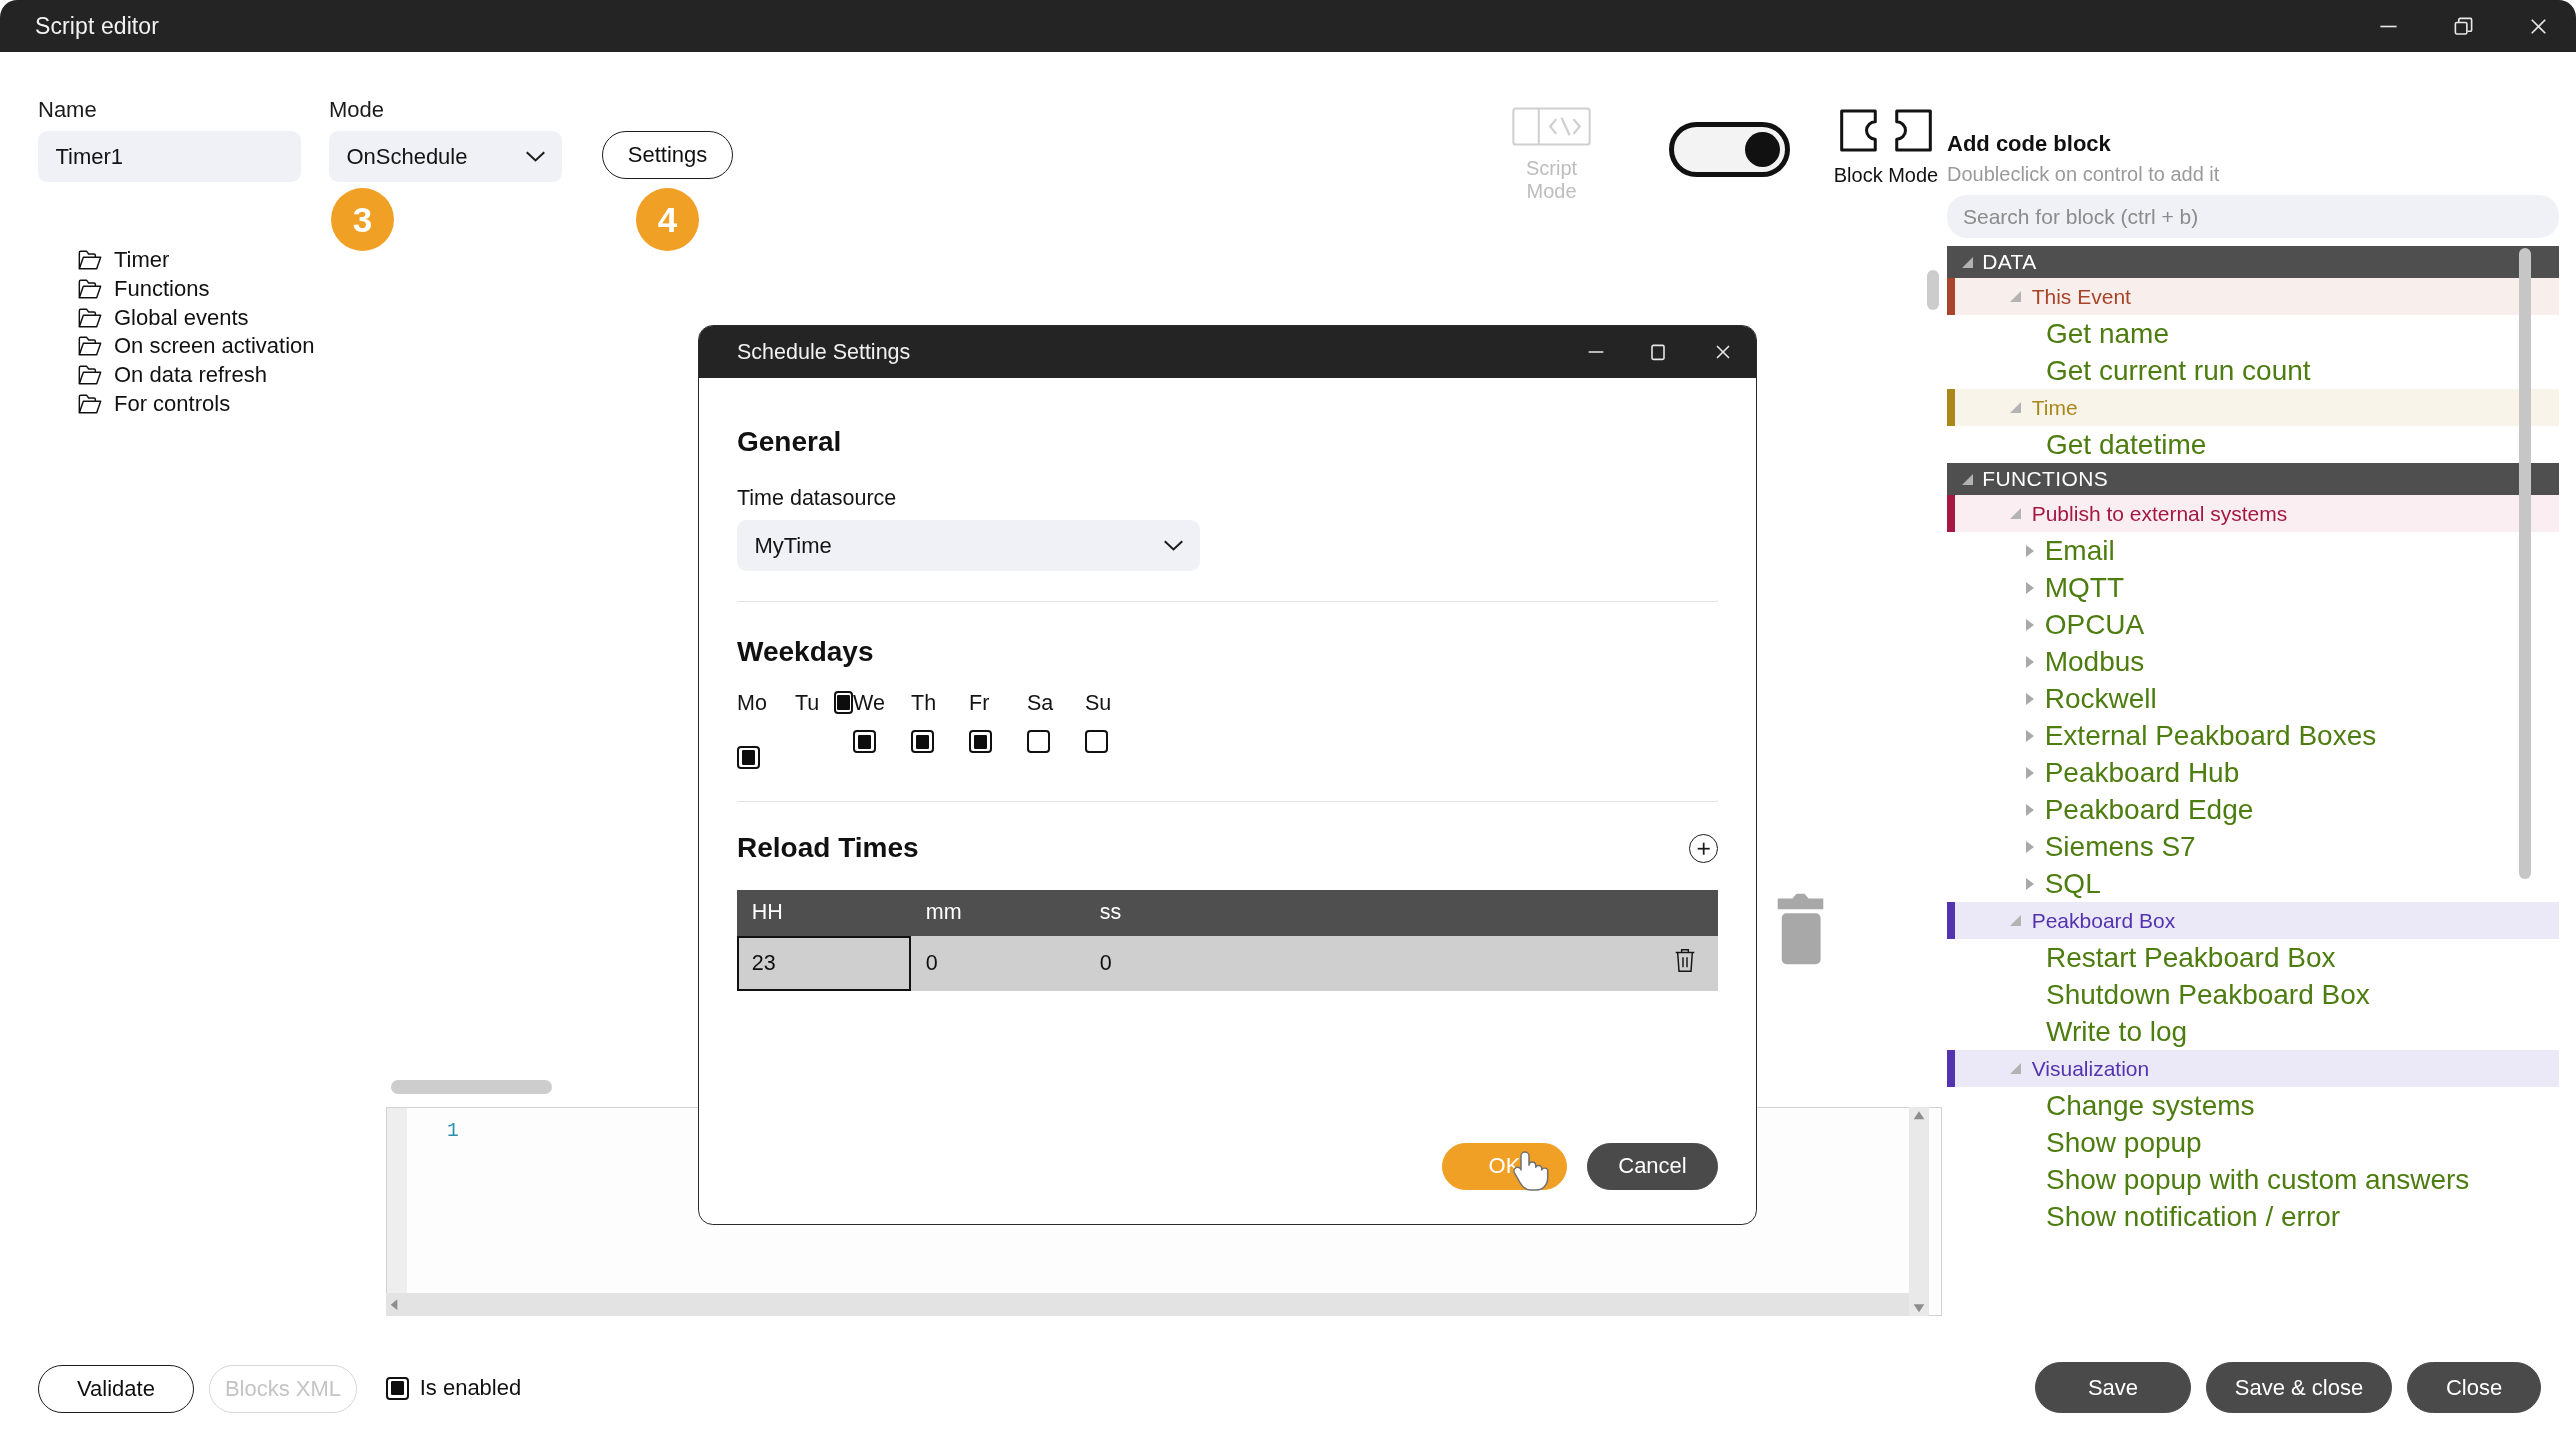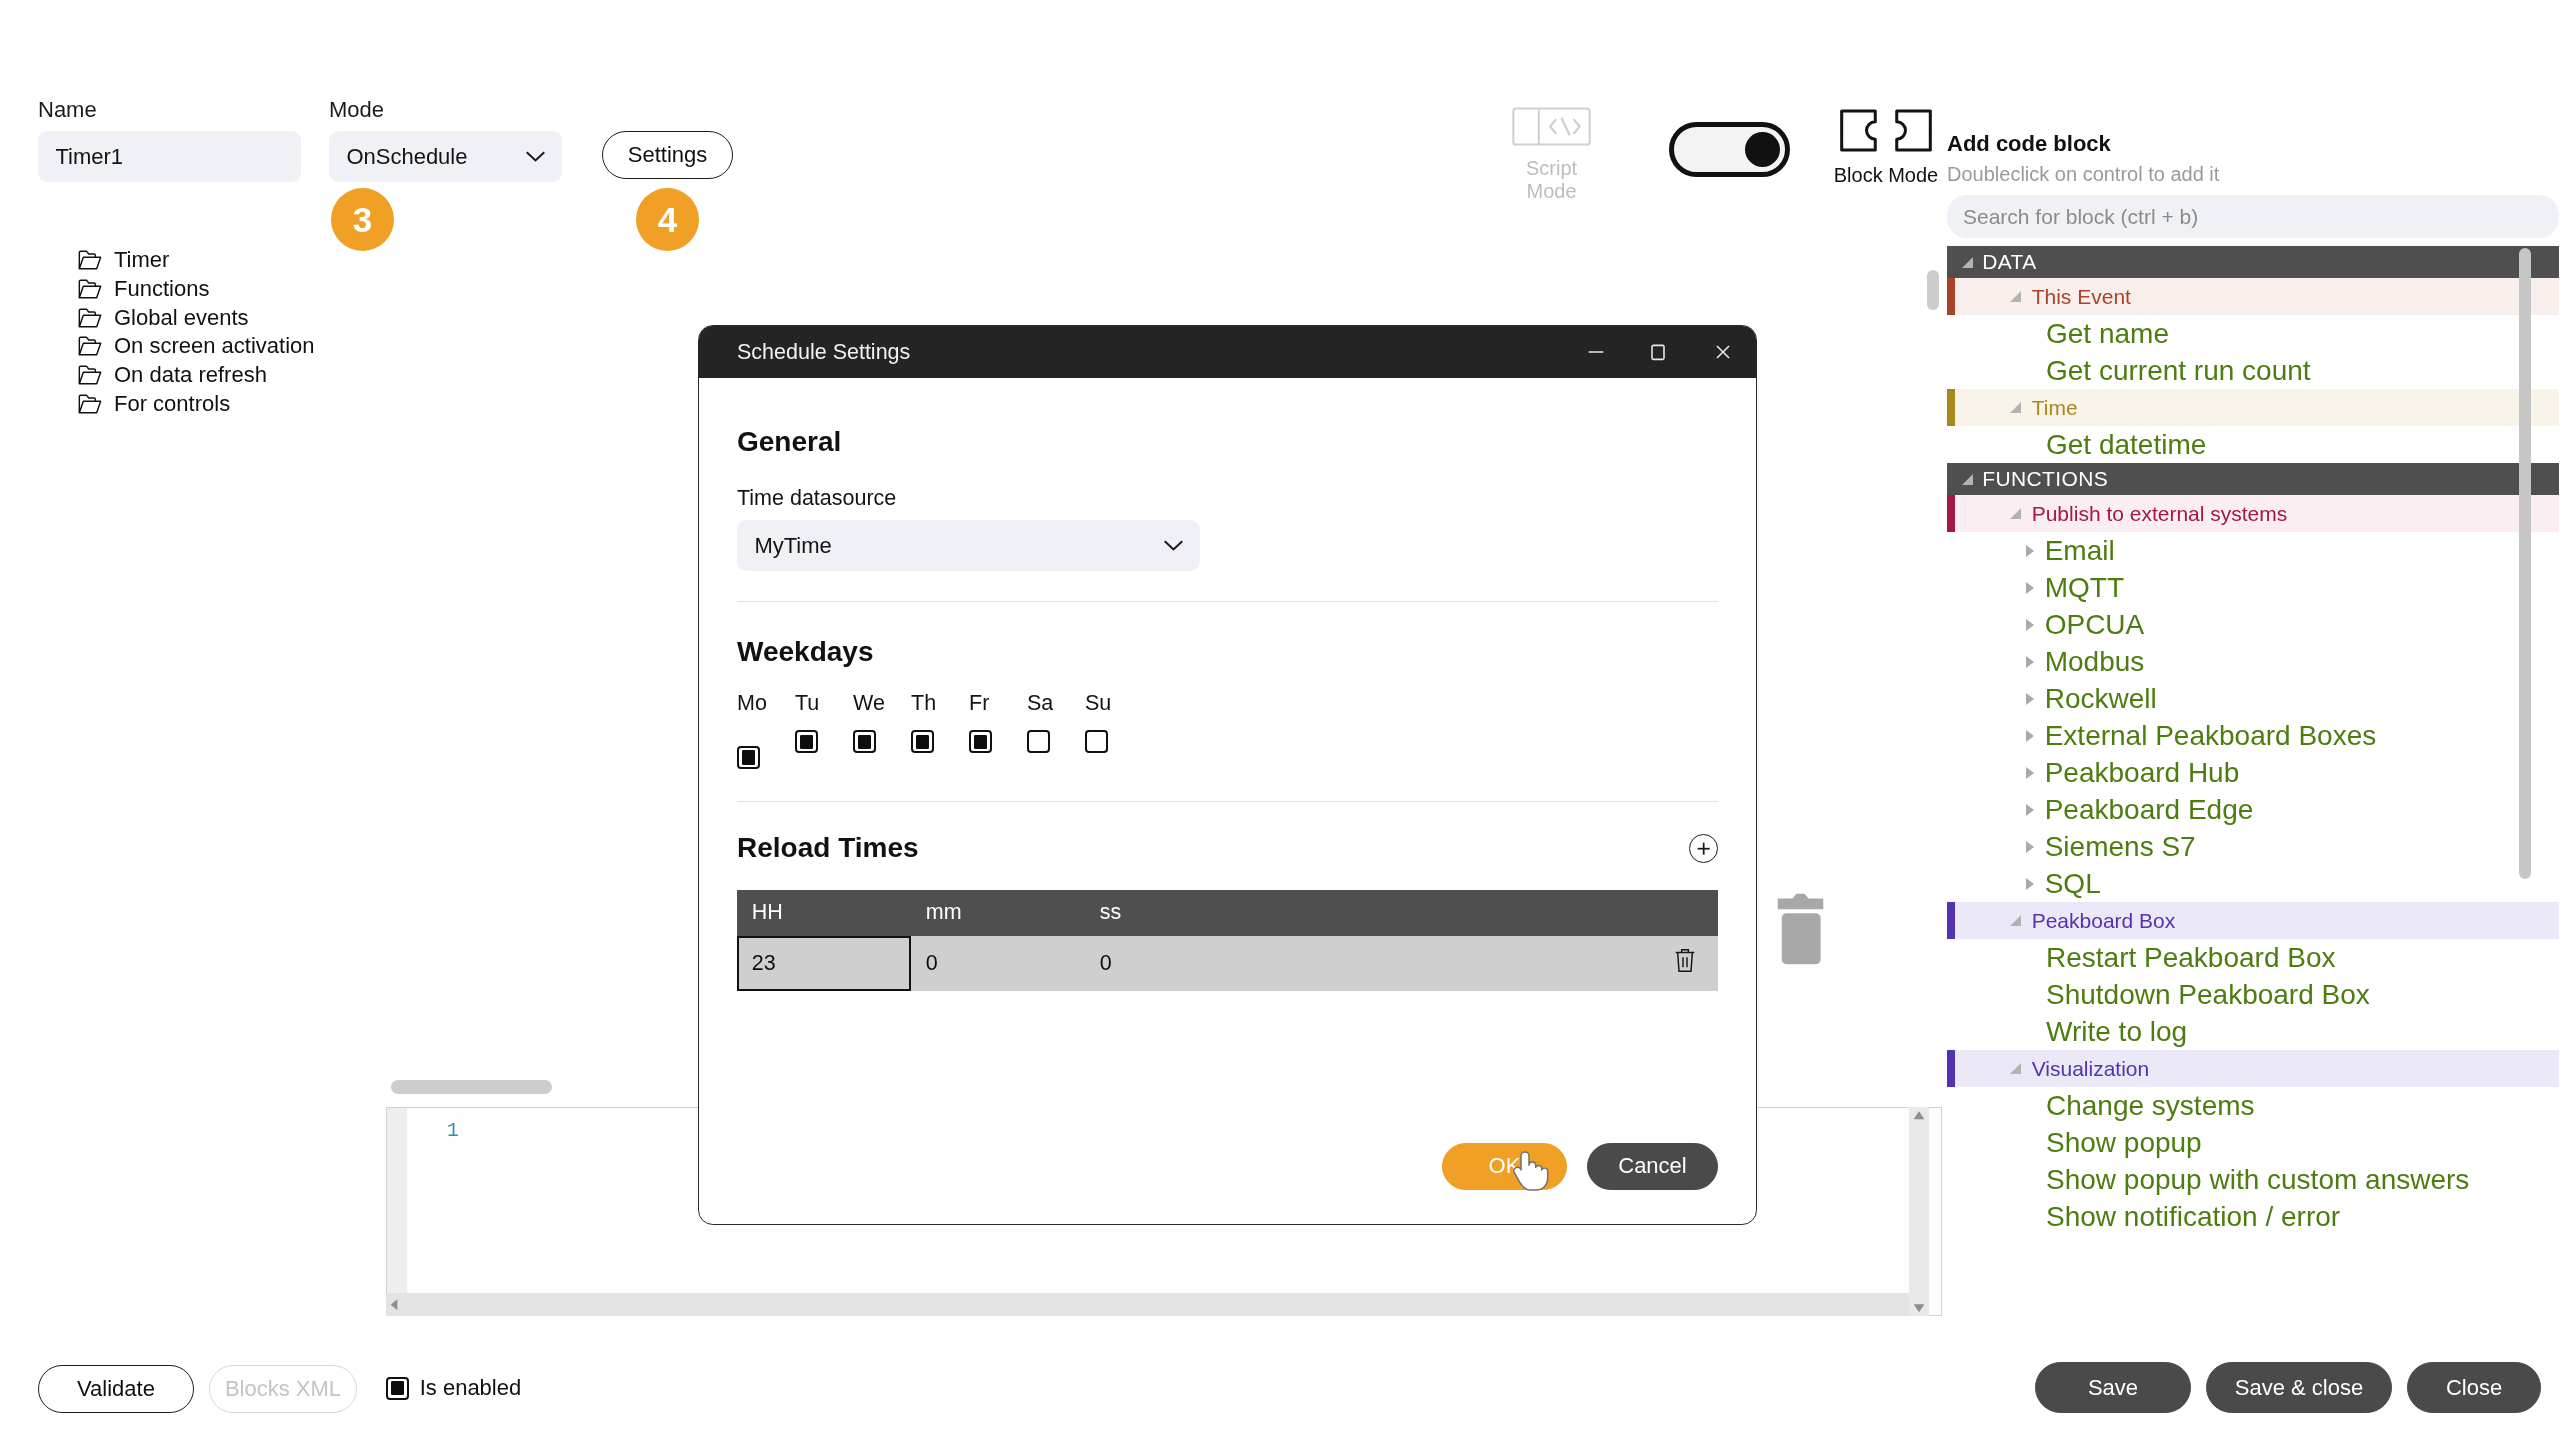--- a/index.html
+++ b/index.html
@@ -167,20 +167,42 @@
     display: flex; align-items: center; justify-content: center;
   }
 
   .cursor { position: absolute; pointer-events: none; }
 </style>
 </head>
 <body>
 
 <div id="app">
 
+  <div class="titlebar">
+    <div class="titlebar-title">Script editor</div>
+    <div class="win-ctrls">
+      <div class="win-btn">
+        <svg width="23" height="23" viewBox="0 0 34 34">
+            <line x1="5" y1="17" x2="29" y2="17" stroke="#e8e8e8" stroke-width="2.4"></line>
+          </svg>
+      </div>
+      <div class="win-btn">
+        <svg width="23" height="23" viewBox="0 0 34 34" fill="none" stroke="#e8e8e8" stroke-width="2.4">
+          <rect x="5" y="11" width="17" height="17" rx="2"></rect>
+            <path d="M10 11V7a2 2 0 0 1 2-2h15a2 2 0 0 1 2 2v15a2 2 0 0 1-2 2h-4"></path>
+        </svg>
+      </div>
+      <div class="win-btn">
+        <svg width="23" height="23" viewBox="0 0 34 34" stroke="#e8e8e8" stroke-width="2.4">
+          <line x1="7" y1="7" x2="27" y2="27"></line>
+            <line x1="27" y1="7" x2="7" y2="27"></line>
+        </svg>
+      </div>
+    </div>
+  </div>
 
   <div class="field-label" style="left:38px; top:97px;">Name</div>
   <div class="textbox" style="left:38px; top:131px; width:263px; height:51px;">Timer1</div>
 
   <div class="field-label" style="left:329px; top:97px;">Mode</div>
   <div class="combo" style="left:329px; top:131px; width:233px; height:51px;">
     <span>OnSchedule</span>
     <span class="chev">
       <svg width="23" height="14.8" viewBox="0 0 34 22" fill="none" stroke="#1a1a1a" stroke-width="3">
           <path d="M4 5 L17 17 L30 5"></path>
@@ -465,21 +487,21 @@
       <div class="hr" style="margin-top:39px;"></div>
 
       <div class="mhead" style="margin-top:34px;">Weekdays</div>
       <div id="weekdays-row" style="margin-top:23px; display:flex;">
           <div style="width: 58px; display: flex; flex-direction: column; gap: 30px;">
             <div class="mlabel">Mo</div>
             <div class="chk">
               <div class="fill"></div>
             </div>
           </div>
-          <div style="width: 58px; display: flex; flex-direction: column; gap: 14.8px;">
+          <div style="width: 58px; display: flex; gap: 14.8px;">
             <div class="mlabel">Tu</div>
             <div class="chk">
               <div class="fill"></div>
             </div>
           </div>
           <div style="width: 58px; display: flex; flex-direction: column; gap: 14.8px;">
             <div class="mlabel">We</div>
             <div class="chk">
               <div class="fill"></div>
             </div>

